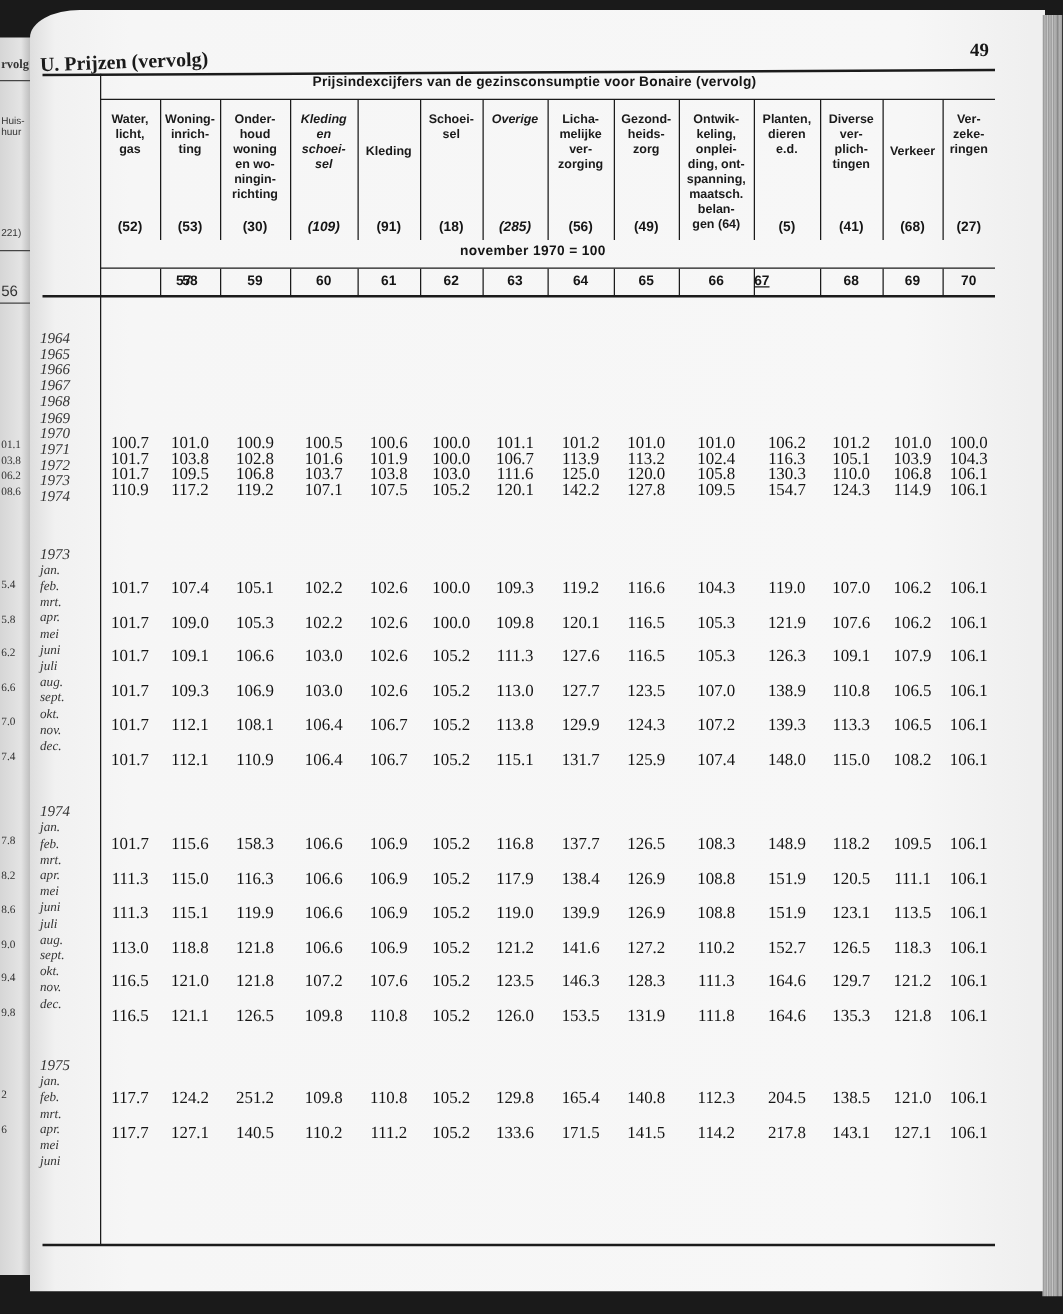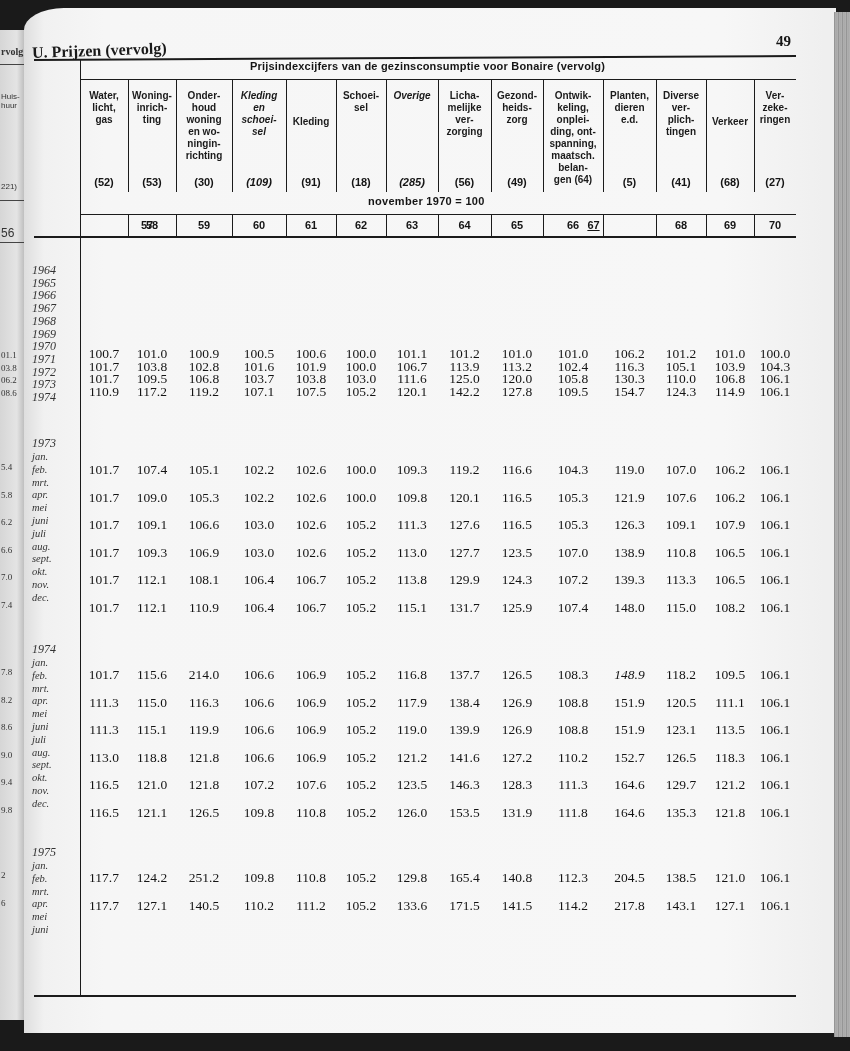--- a/index.html
+++ b/index.html
@@ -176,21 +176,21 @@
 maatsch.
 belan-
 gen (64)</div>
     <div class="colnum" style="left: 543px; width: 60px;">66</div>
     <div class="vline" style="left: 603px; top: 80px; height: 112px;"></div>
     <div class="vline" style="left: 603px; top: 215px; height: 22px;"></div>
     <div class="colhead" style="left: 603px; width: 53px; top: 90px;">Planten,
 dieren
 e.d.</div>
     <div class="weight" style="left: 603px; width: 53px;">(5)</div>
-    <div class="colnum" style="left: 567px; width: 53px; text-decoration: underline;">67</div>
+    <div class="colnum" style="left: 583px; width: 53px; text-decoration: underline;">67</div>
     <div class="vline" style="left: 656px; top: 80px; height: 112px;"></div>
     <div class="vline" style="left: 656px; top: 215px; height: 22px;"></div>
     <div class="colhead" style="left: 656px; width: 50px; top: 90px;">Diverse
 ver-
 plich-
 tingen</div>
     <div class="weight" style="left: 656px; width: 50px;">(41)</div>
     <div class="colnum" style="left: 656px; width: 50px;">68</div>
     <div class="vline" style="left: 706px; top: 80px; height: 112px;"></div>
     <div class="vline" style="left: 706px; top: 215px; height: 22px;"></div>
@@ -388,29 +388,29 @@
     <div class="cell" style="left: 385px; top: 599.5px;">115.1</div>
     <div class="cell" style="left: 437.5px; top: 599.5px;">131.7</div>
     <div class="cell" style="left: 490px; top: 599.5px;">125.9</div>
     <div class="cell" style="left: 546px; top: 599.5px;">107.4</div>
     <div class="cell" style="left: 602.5px; top: 599.5px;">148.0</div>
     <div class="cell" style="left: 654px; top: 599.5px;">115.0</div>
     <div class="cell" style="left: 703px; top: 599.5px;">108.2</div>
     <div class="cell" style="left: 748px; top: 599.5px;">106.1</div>
     <div class="cell" style="left: 77px; top: 667px;">101.7</div>
     <div class="cell" style="left: 125px; top: 667px;">115.6</div>
-    <div class="cell" style="left: 177px; top: 667px;">214.0</div>
+    <div class="cell" style="left: 177px; top: 667px;">158.3</div>
     <div class="cell" style="left: 232px; top: 667px;">106.6</div>
     <div class="cell" style="left: 284px; top: 667px;">106.9</div>
     <div class="cell" style="left: 334px; top: 667px;">105.2</div>
     <div class="cell" style="left: 385px; top: 667px;">116.8</div>
     <div class="cell" style="left: 437.5px; top: 667px;">137.7</div>
     <div class="cell" style="left: 490px; top: 667px;">126.5</div>
     <div class="cell" style="left: 546px; top: 667px;">108.3</div>
-    <div class="cell" style="left: 602.5px; top: 667px; font-style: italic;">148.9</div>
+    <div class="cell" style="left: 602.5px; top: 667px;">148.9</div>
     <div class="cell" style="left: 654px; top: 667px;">118.2</div>
     <div class="cell" style="left: 703px; top: 667px;">109.5</div>
     <div class="cell" style="left: 748px; top: 667px;">106.1</div>
     <div class="cell" style="left: 77px; top: 694.5px;">111.3</div>
     <div class="cell" style="left: 125px; top: 694.5px;">115.0</div>
     <div class="cell" style="left: 177px; top: 694.5px;">116.3</div>
     <div class="cell" style="left: 232px; top: 694.5px;">106.6</div>
     <div class="cell" style="left: 284px; top: 694.5px;">106.9</div>
     <div class="cell" style="left: 334px; top: 694.5px;">105.2</div>
     <div class="cell" style="left: 385px; top: 694.5px;">117.9</div>

